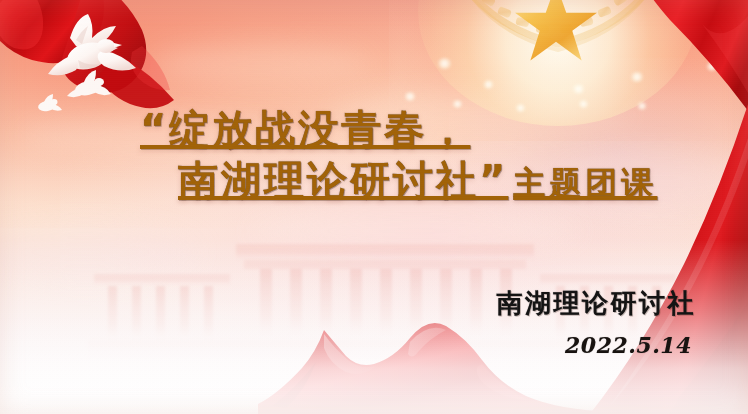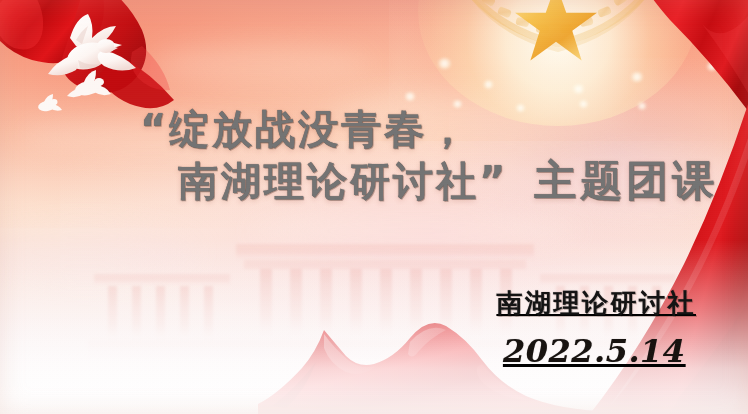--- a/index.html
+++ b/index.html
@@ -184,69 +184,69 @@
     position: absolute;
     left: 0;
     top: 108px;
     width: 700px;
     z-index: 30;
     pointer-events: none;
   }
   .title-line {
     font-family: "DejaVu Sans", "Liberation Sans", sans-serif;
     font-weight: bold;
-    color: #737373;
+    color: #a16207;
     letter-spacing: 3px;
     white-space: nowrap;
     line-height: 1.06;
     text-shadow:
        0 0 1px rgba(0,0,0,0.55),
        1px 1px 0 rgba(60,30,20,0.30),
        0 2px 5px rgba(180,110,90,0.30);
+    text-decoration: underline;
   }
   .title-line-1 {
     font-size: 40px;
     padding-left: 140px;
   }
   .title-line-2 {
     font-size: 40px;
     padding-left: 178px;
     margin-top: 9px;
   }
   .title-suffix {
-    font-size: 42px;
+    font-size: 32px;
     letter-spacing: 4px;
-    margin-left: 26px;
+    margin-left: 5px;
   }
 
   .signature-block {
     position: absolute;
     right: 52px;
     top: 286px;
     z-index: 30;
-    text-align: center;
+    text-align: right;
     pointer-events: none;
-    text-decoration: underline;
   }
   .org-name {
     font-family: "DejaVu Sans", "Liberation Sans", sans-serif;
     font-weight: bold;
     font-size: 26px;
     color: #131313;
     letter-spacing: 2.5px;
     white-space: nowrap;
     text-shadow:
        0 0 1px rgba(0,0,0,0.5),
        1px 1px 0 rgba(60,30,20,0.25);
   }
   .date-text {
     font-family: "DejaVu Serif", "Liberation Serif", serif;
     font-style: italic;
     font-weight: bold;
-    font-size: 32px;
+    font-size: 22px;
     color: #17120f;
     letter-spacing: 0.5px;
     margin-top: 11px;
     margin-right: 4px;
     text-shadow: 0 0 1px rgba(0,0,0,0.35);
   }
 
   .grain {
     position: absolute;
     inset: 0;

